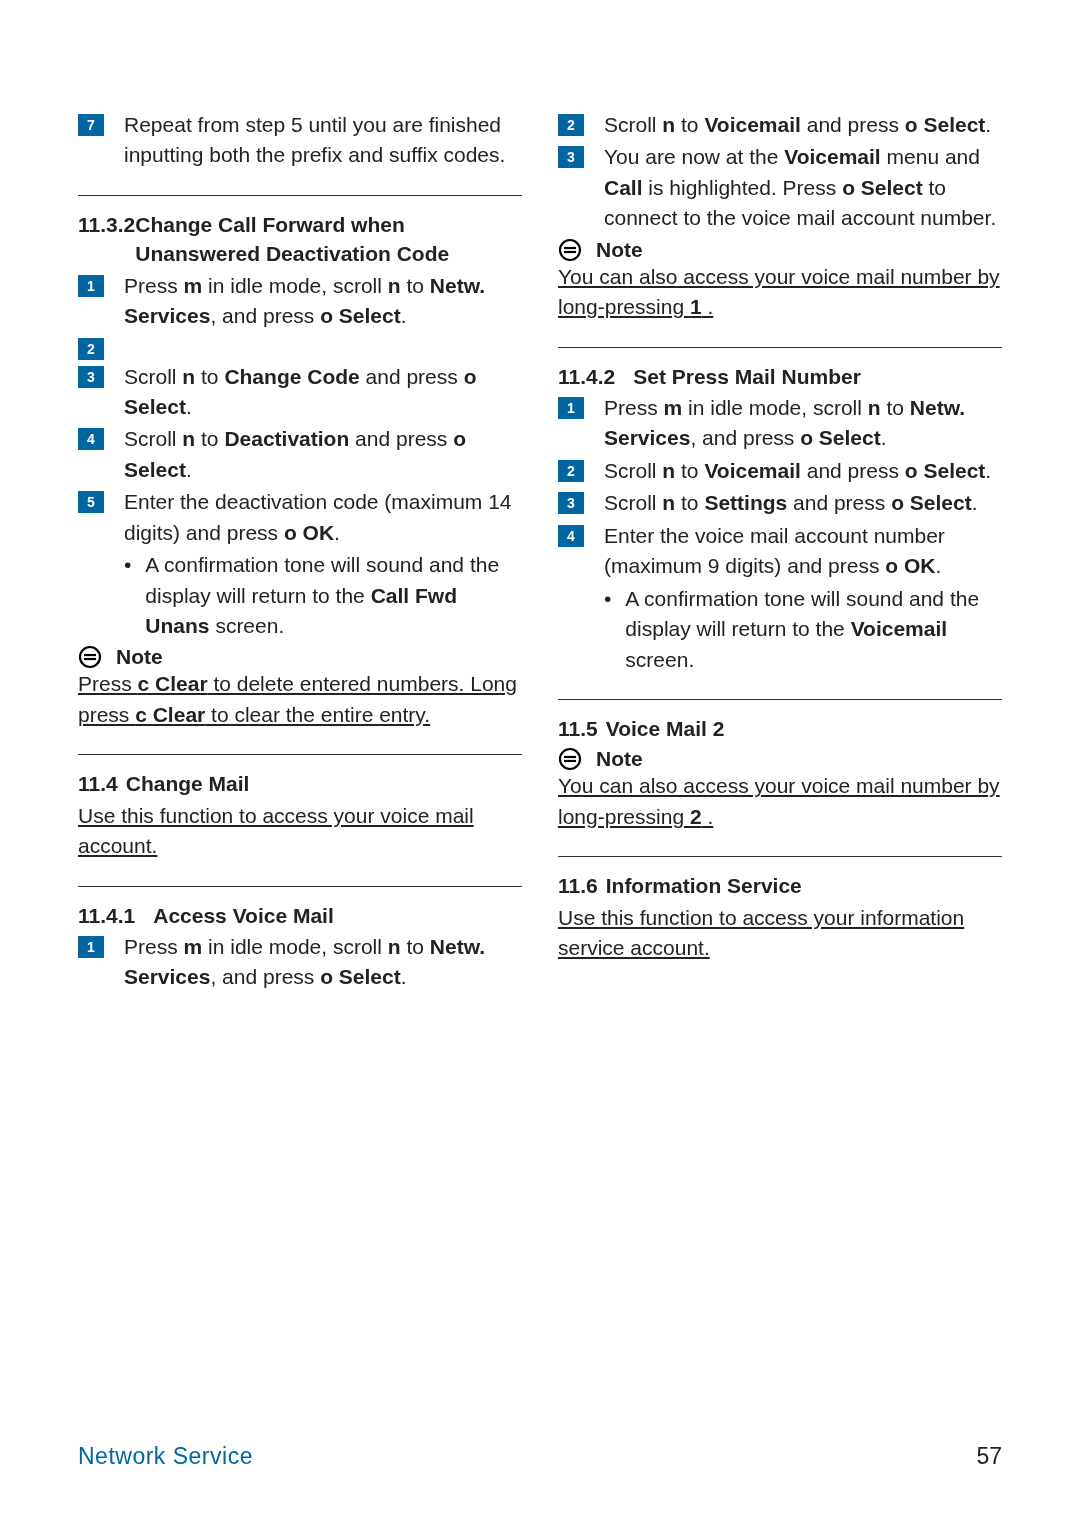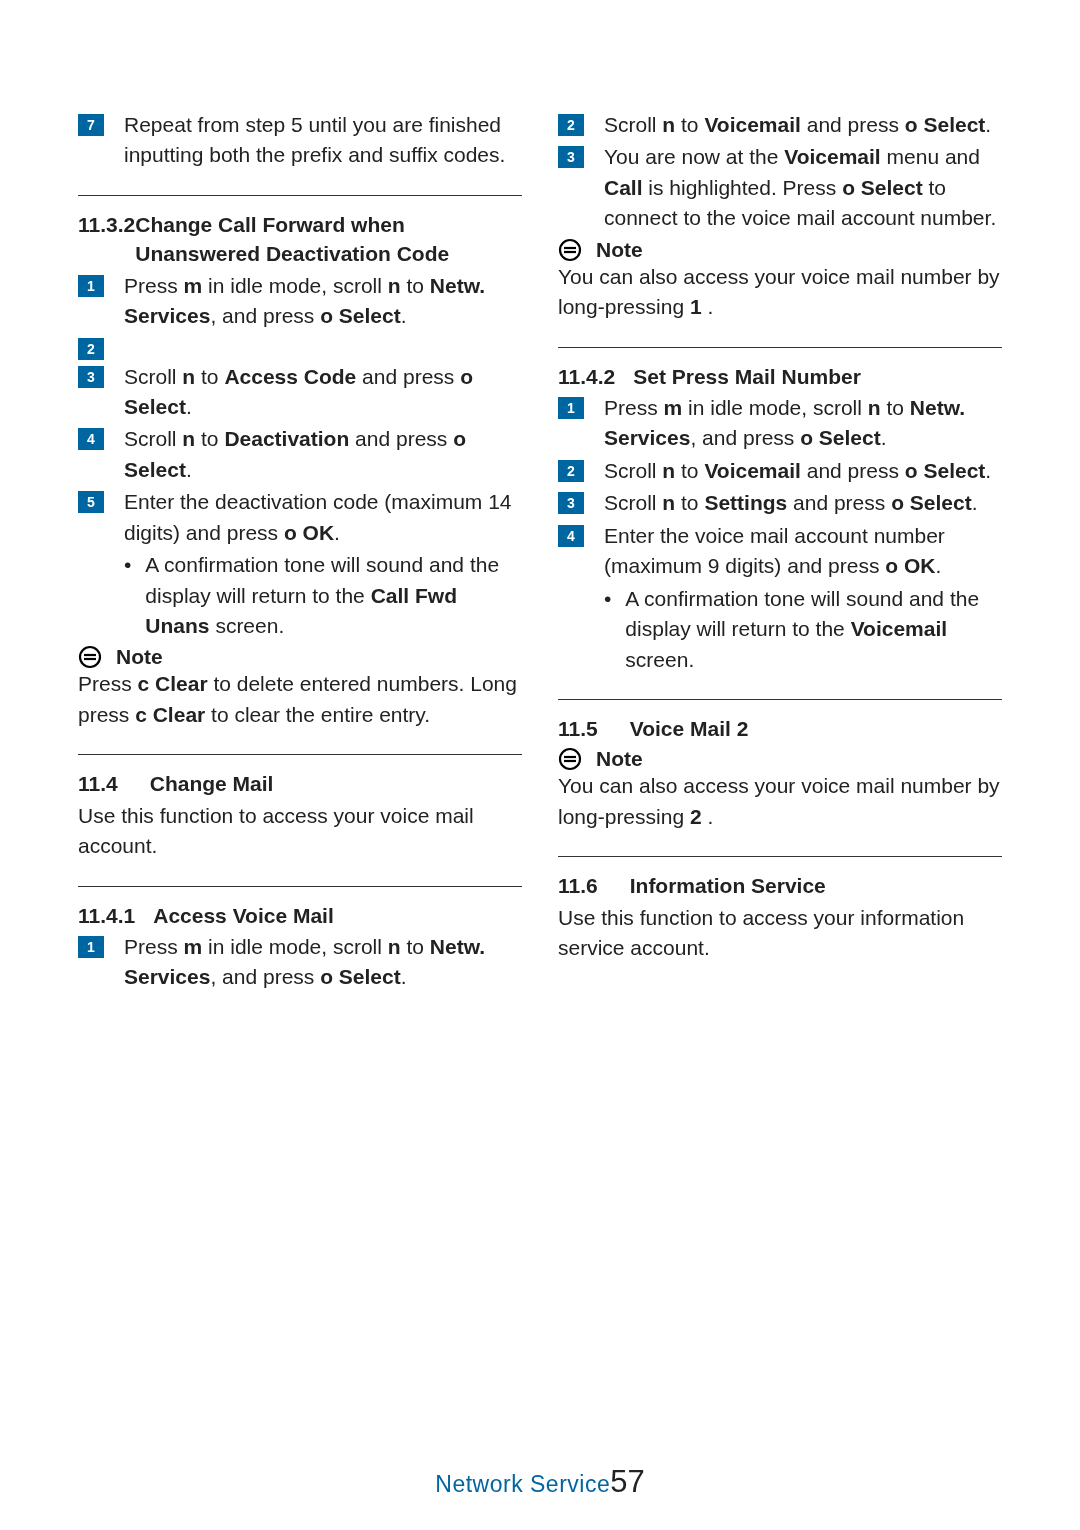--- a/index.html
+++ b/index.html
@@ -62,53 +62,54 @@
   }
   .hanging-heading {
     display: flex;
     font-weight: 700;
     line-height: 1.4;
     margin-bottom: 2px;
   }
   .hh-num { flex: 0 0 auto; }
   .hh-txt { flex: 1; }
   .heading .hnum { margin-right: 18px; }
-  .heading .hnum-wide { margin-right: 32px; text-align: center; }
+  .heading .hnum-wide { margin-right: 8px; text-align: center; }
   .para {
     line-height: 1.45;
     margin-bottom: 2px;
+    text-decoration: underline;
   }
   .note-row {
     display: flex;
     align-items: flex-start;
     gap: 14px;
     margin-top: 4px;
   }
   .note-icon {
     width: 24px; height: 24px;
   }
   .note-icon svg { display:block; }
   .note-label { font-weight: 700; }
   .footer {
     position: absolute;
-    bottom: 30px;
+    bottom: 60px;
     left: 78px;
     right: 78px;
     display: flex;
-    justify-content: center;
+    justify-content: space-between;
     align-items: baseline;
   }
   .footer-left {
     color: #0066a1;
     font-size: 23px;
     font-weight: 300;
     letter-spacing: 0.5px;
   }
   .footer-right {
-    font-size: 31px;
+    font-size: 23px;
     color: #222;
   }
 </style>
 </head>
 <body>
 
 <div class="page">
   <div class="cols">
 
     <div class="col">
@@ -132,21 +133,21 @@
         </div>
       </div>
 
       <div class="step">
         <div class="num">2</div>
       </div>
 
       <div class="step">
         <div class="num">3</div>
         <div class="txt">
-          <span>Scroll </span><b>n</b><span>  to </span><b>Access Code</b><span> and press </span><b>o    Select</b><span>.</span>
+          <span>Scroll </span><b>n</b><span>  to </span><b>Change Code</b><span> and press </span><b>o    Select</b><span>.</span>
         </div>
       </div>
 
       <div class="step">
         <div class="num">4</div>
         <div class="txt">
           <span>Scroll </span><b>n</b><span>  to </span><b>Deactivation</b><span> and press </span><b>o    Select</b><span>.</span>
         </div>
       </div>
 

